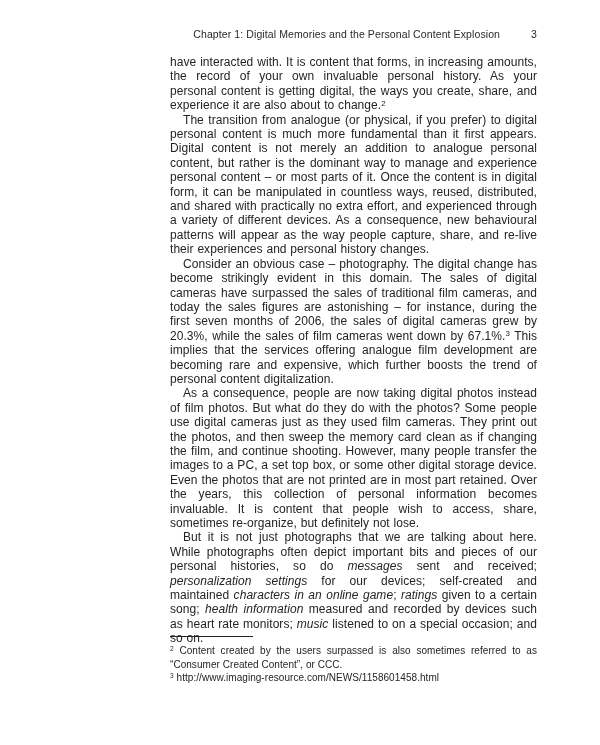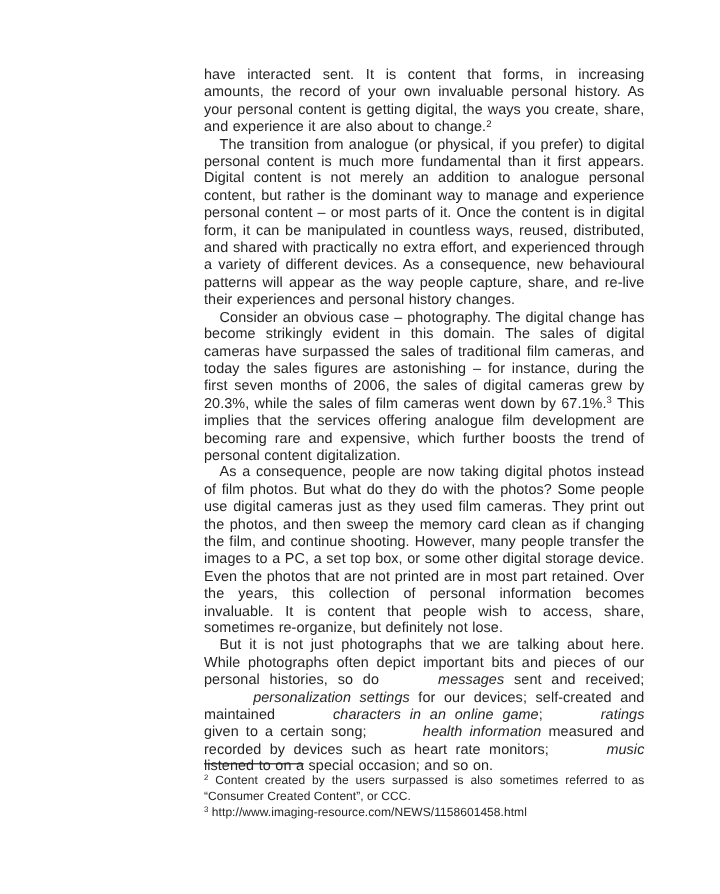--- a/index.html
+++ b/index.html
@@ -53,21 +53,20 @@
   }
   sup {
     font-size: 66%;
     line-height: 0;
     vertical-align: baseline;
     position: relative;
     top: -0.45em;
   }
   .italic {
     font-style: italic;
-    margin-left: 41px;
   }
   
   .footnotes {
     position: absolute;
     left: 170px;
     top: 636px;
     width: 367px;
     font-size: 10px;
     line-height: 13.5px;
     text-align: justify;
@@ -82,23 +81,27 @@
   }
   .footnotes p {
     margin: 0;
   }
 </style>
 </head>
 <body>
 
 <div class="page">
 
+  <div class="runhead">
+    <span class="title">Chapter 1: Digital Memories and the Personal Content Explosion</span>
+    <span class="pageno">3</span>
+  </div>
 
   <div class="bodytext">
-      <p><span>have interacted sent. It is content that forms, in increasing amounts, the record of your own invaluable personal history. As your personal content is getting digital, the ways you create, share, and experience it are also about to change.</span><sup>2</sup></p>
+      <p><span>have interacted with. It is content that forms, in increasing amounts, the record of your own invaluable personal history. As your personal content is getting digital, the ways you create, share, and experience it are also about to change.</span><sup>2</sup></p>
       <p class="indent"><span>The transition from analogue (or physical, if you prefer) to digital personal content is much more fundamental than it first appears. Digital content is not merely an addition to analogue personal content, but rather is the dominant way to manage and experience personal content – or most parts of it. Once the content is in digital form, it can be manipulated in countless ways, reused, distributed, and shared with practically no extra effort, and experienced through a variety of different devices. As a consequence, new behavioural patterns will appear as the way people capture, share, and re-live their experiences and personal history changes.</span></p>
       <p class="indent"><span>Consider an obvious case – photography. The digital change has become strikingly evident in this domain. The sales of digital cameras have surpassed the sales of traditional film cameras, and today the sales figures are astonishing – for instance, during the first seven months of 2006, the sales of digital cameras grew by 20.3%, while the sales of film cameras went down by 67.1%.</span><sup>3</sup><span> This implies that the services offering analogue film development are becoming rare and expensive, which further boosts the trend of personal content digitalization.</span></p>
       <p class="indent"><span>As a consequence, people are now taking digital photos instead of film photos. But what do they do with the photos? Some people use digital cameras just as they used film cameras. They print out the photos, and then sweep the memory card clean as if changing the film, and continue shooting. However, many people transfer the images to a PC, a set top box, or some other digital storage device. Even the photos that are not printed are in most part retained. Over the years, this collection of personal information becomes invaluable. It is content that people wish to access, share, sometimes re-organize, but definitely not lose.</span></p>
       <p class="indent"><span>But it is not just photographs that we are talking about here. While photographs often depict important bits and pieces of our personal histories, so do </span><span class="italic">messages</span><span> sent and received; </span><span class="italic">personalization settings</span><span> for our devices; self-created and maintained </span><span class="italic">characters in an online game</span><span>; </span><span class="italic">ratings</span><span> given to a certain song; </span><span class="italic">health information</span><span> measured and recorded by devices such as heart rate monitors; </span><span class="italic">music</span><span> listened to on a special occasion; and so on.</span></p>
     </div>
 
   <div class="footnotes">
     <div class="fnrule"></div>
     <div>
         <p><sup>2</sup><span>  Content created by the users surpassed is also sometimes referred to as “Consumer Created Content”, or CCC.</span></p>

